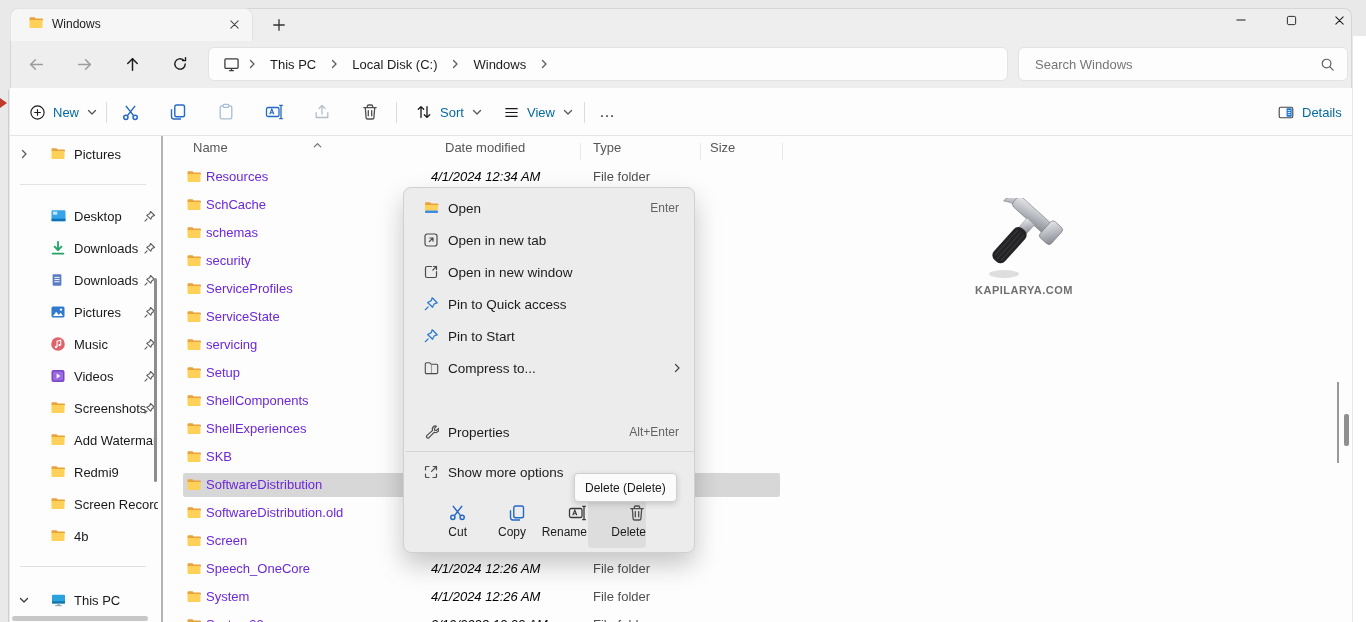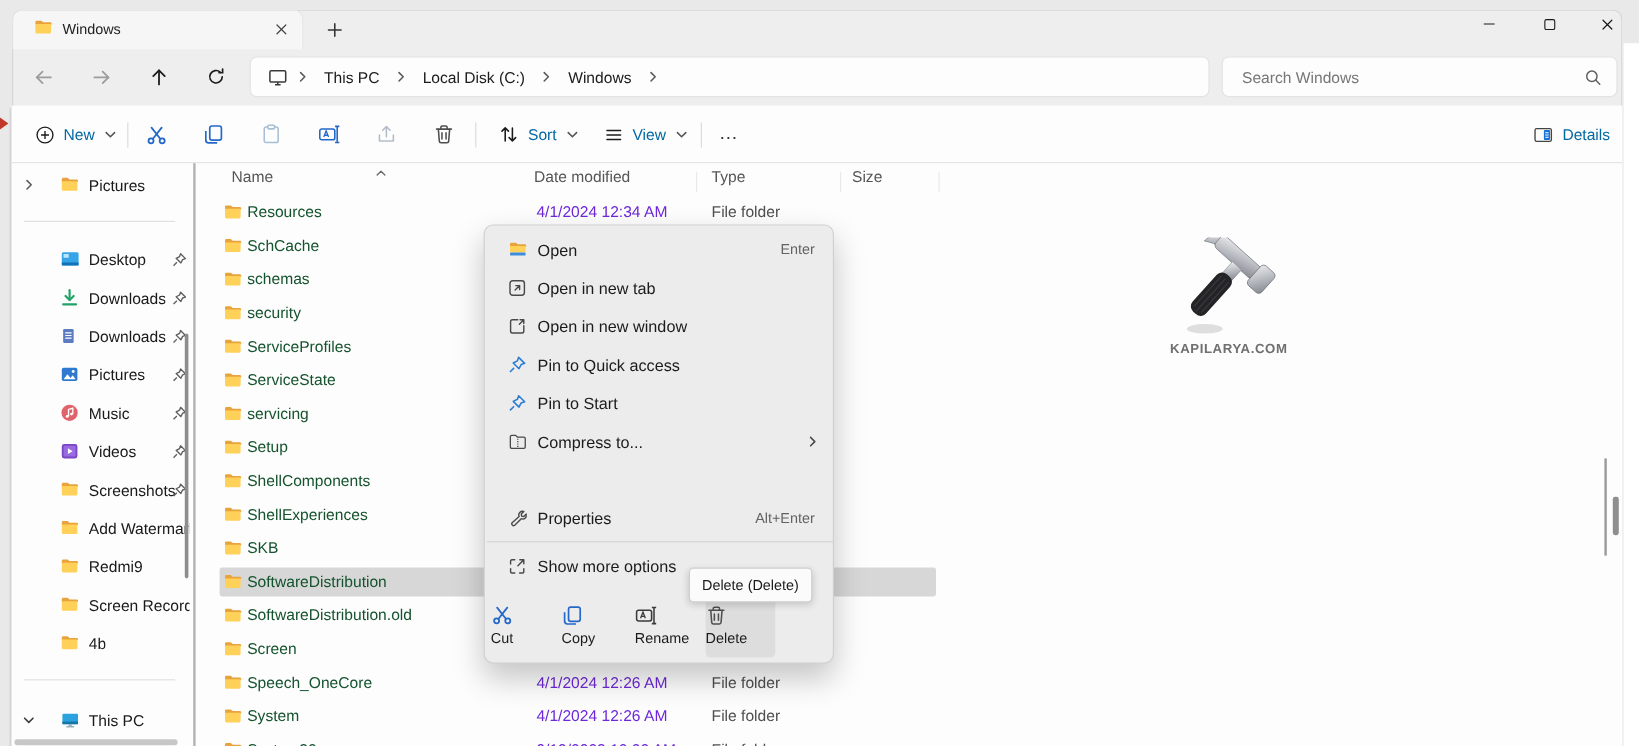--- a/index.html
+++ b/index.html
@@ -40,35 +40,35 @@
   .side-div{left:20px;width:126px;height:1px;background:#e1e1e1;}
   .splitter{left:161px;top:136px;width:2px;height:486px;background:#b3b3b3;}
   
   .colhead{top:140px;font-size:13px;color:#565656;}
   .col-sep{top:143px;width:1px;height:17px;background:#e9e9e9;}
   .sort-chev{left:312px;top:137px;color:#6a6a6a;}
   .frow{left:183px;width:597px;height:28px;}
   .frow .sel{position:absolute;left:0;top:2px;width:597px;height:24px;background:#d7d7d7;border-radius:2px;}
   .fcell{position:absolute;top:0;height:28px;line-height:28px;font-size:13px;white-space:nowrap;}
   .fic{position:absolute;left:3px;top:6px;}
-  .fname{left:23px;color:#14532d;}
-  .fdate{left:264px;color:#6d28d9;}
+  .fname{left:23px;color:#6d28d9;}
+  .fdate{left:248px;color:#000000;font-style:italic;}
   .ftype{left:410px;color:#4f4f4f;}
   
   .wm{left:962px;top:198px;width:124px;text-align:center;}
   .wm-text{font-size:11px;font-weight:bold;letter-spacing:.5px;color:#6f6f6f;margin-top:-4px;}
   
   .menu{left:403px;top:187px;width:292px;height:366px;background:#ececec;border:1px solid #d0d0d0;border-radius:8px;box-shadow:0 12px 26px rgba(0,0,0,.22);box-sizing:border-box;z-index:10;}
   .mi{position:absolute;left:4px;width:284px;height:32px;display:flex;align-items:center;border-radius:4px;font-size:13.5px;color:#1b1b1b;}
   .mi-ic{position:absolute;left:14px;width:18px;display:flex;justify-content:center;}
   .mi-lb{position:absolute;left:40px;white-space:nowrap;}
   .mi-sc{position:absolute;right:13px;font-size:12px;color:#636363;text-align:right;}
   .mi-sub{position:absolute;right:9px;display:flex;}
   .msep{position:absolute;left:2px;width:288px;height:1px;background:#d4d4d4;}
-  .qa{position:absolute;top:306px;width:58px;height:54px;display:flex;flex-direction:column;align-items:flex-start;justify-content:center;gap:3px;border-radius:4px;font-size:12px;color:#1b1b1b;}
+  .qa{position:absolute;top:306px;width:58px;height:54px;display:flex;flex-direction:column;align-items:flex-end;justify-content:center;gap:3px;border-radius:4px;font-size:12px;color:#1b1b1b;}
   .qa.hovered{background:#dddddd;}
   
   .tooltip{left:574px;top:473px;height:27px;padding:0 10px;background:#fbfbfb;border:1px solid #cfcfcf;border-radius:4px;box-shadow:0 2px 6px rgba(0,0,0,.16);display:flex;align-items:center;font-size:12px;color:#1a1a1a;z-index:20;}
   
   .sb-side-v{left:154px;top:278px;width:3px;height:204px;background:#8d8d8d;border-radius:2px;z-index:5;}
   .sb-side-h{left:12px;top:616px;width:136px;height:5px;background:#c7c7c7;border-radius:3px;z-index:5;}
   .sb-main-v{left:1337px;top:382px;width:2px;height:81px;background:#9a9a9a;z-index:5;}
   .sb-edge{left:1344px;top:414px;width:5px;height:32px;background:#8f8f8f;border-radius:2px;z-index:5;}
 </style>
 </head>

